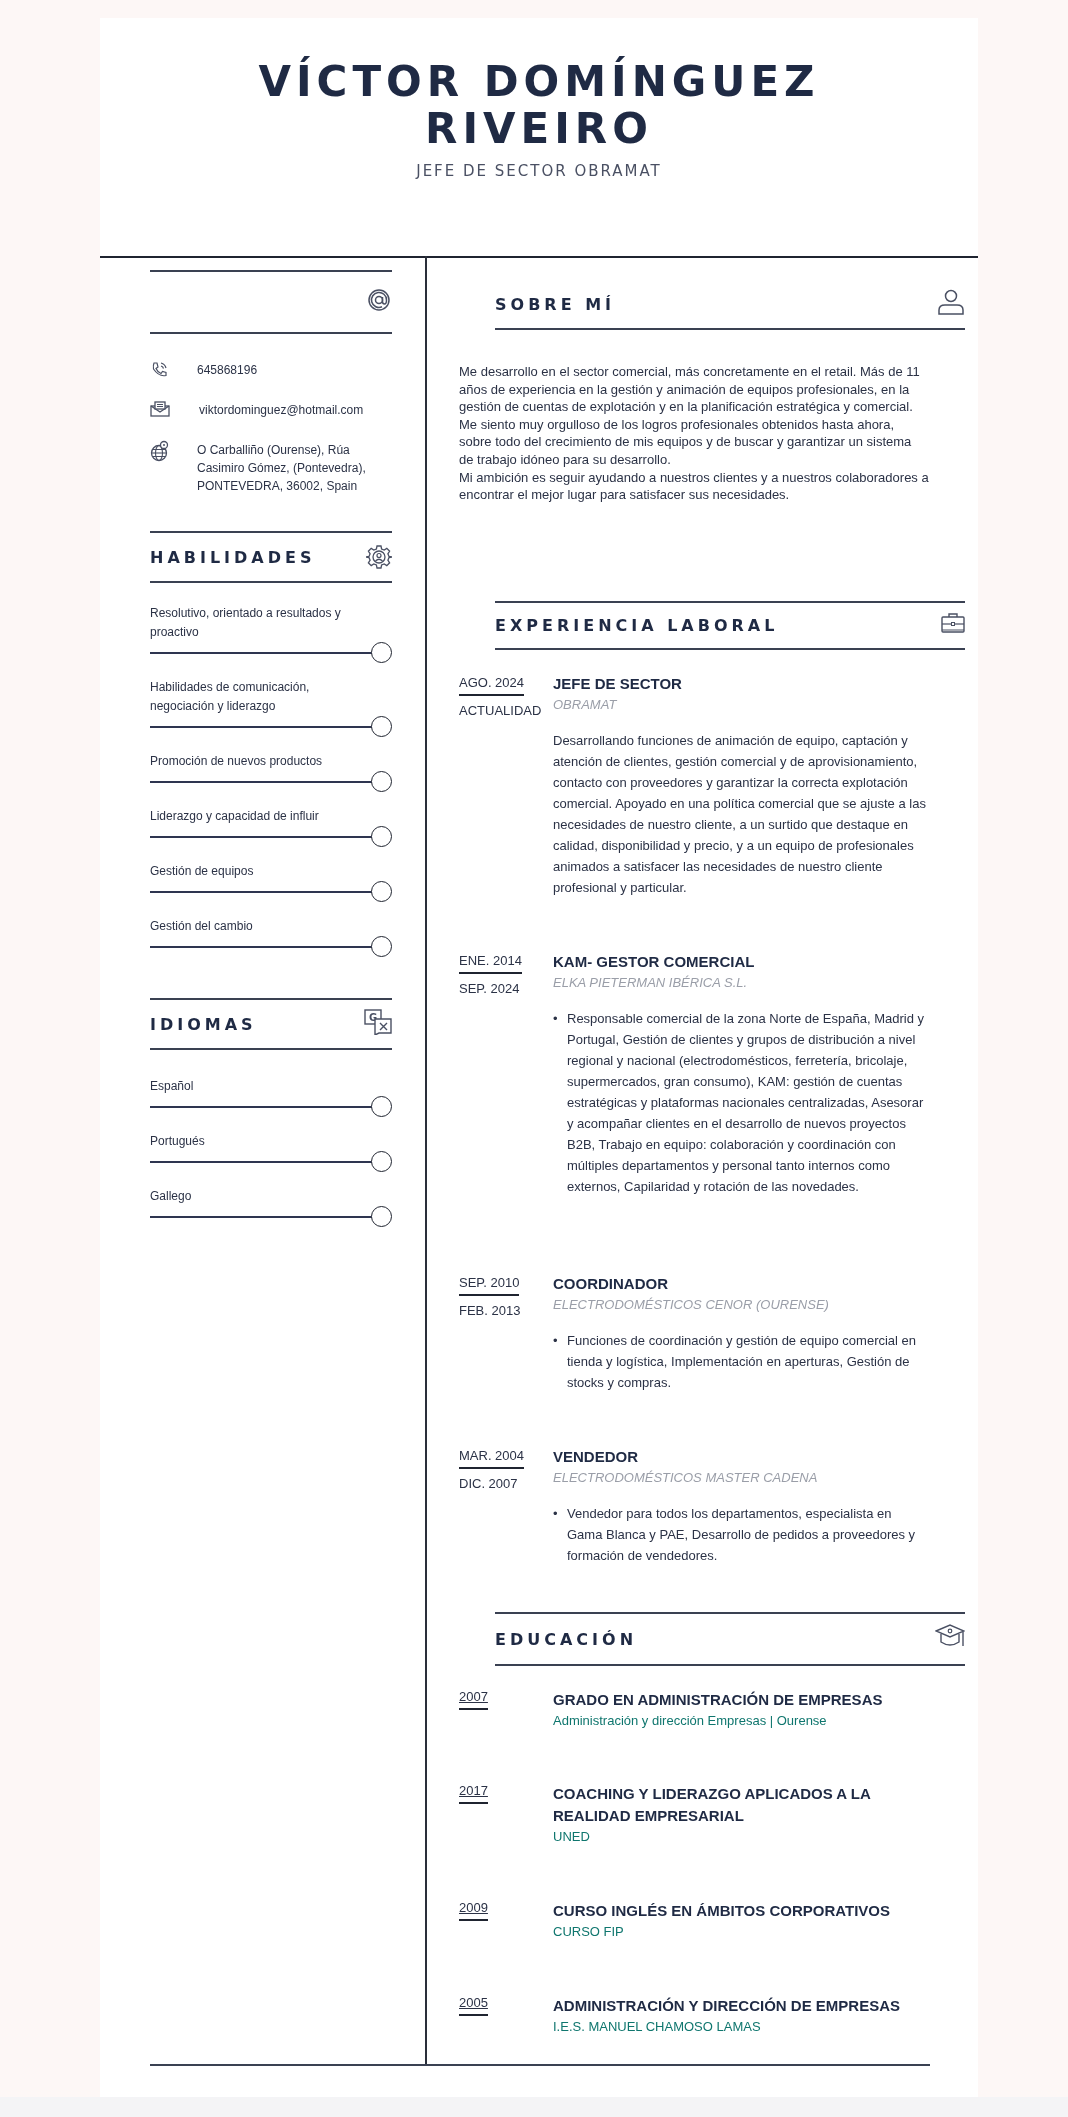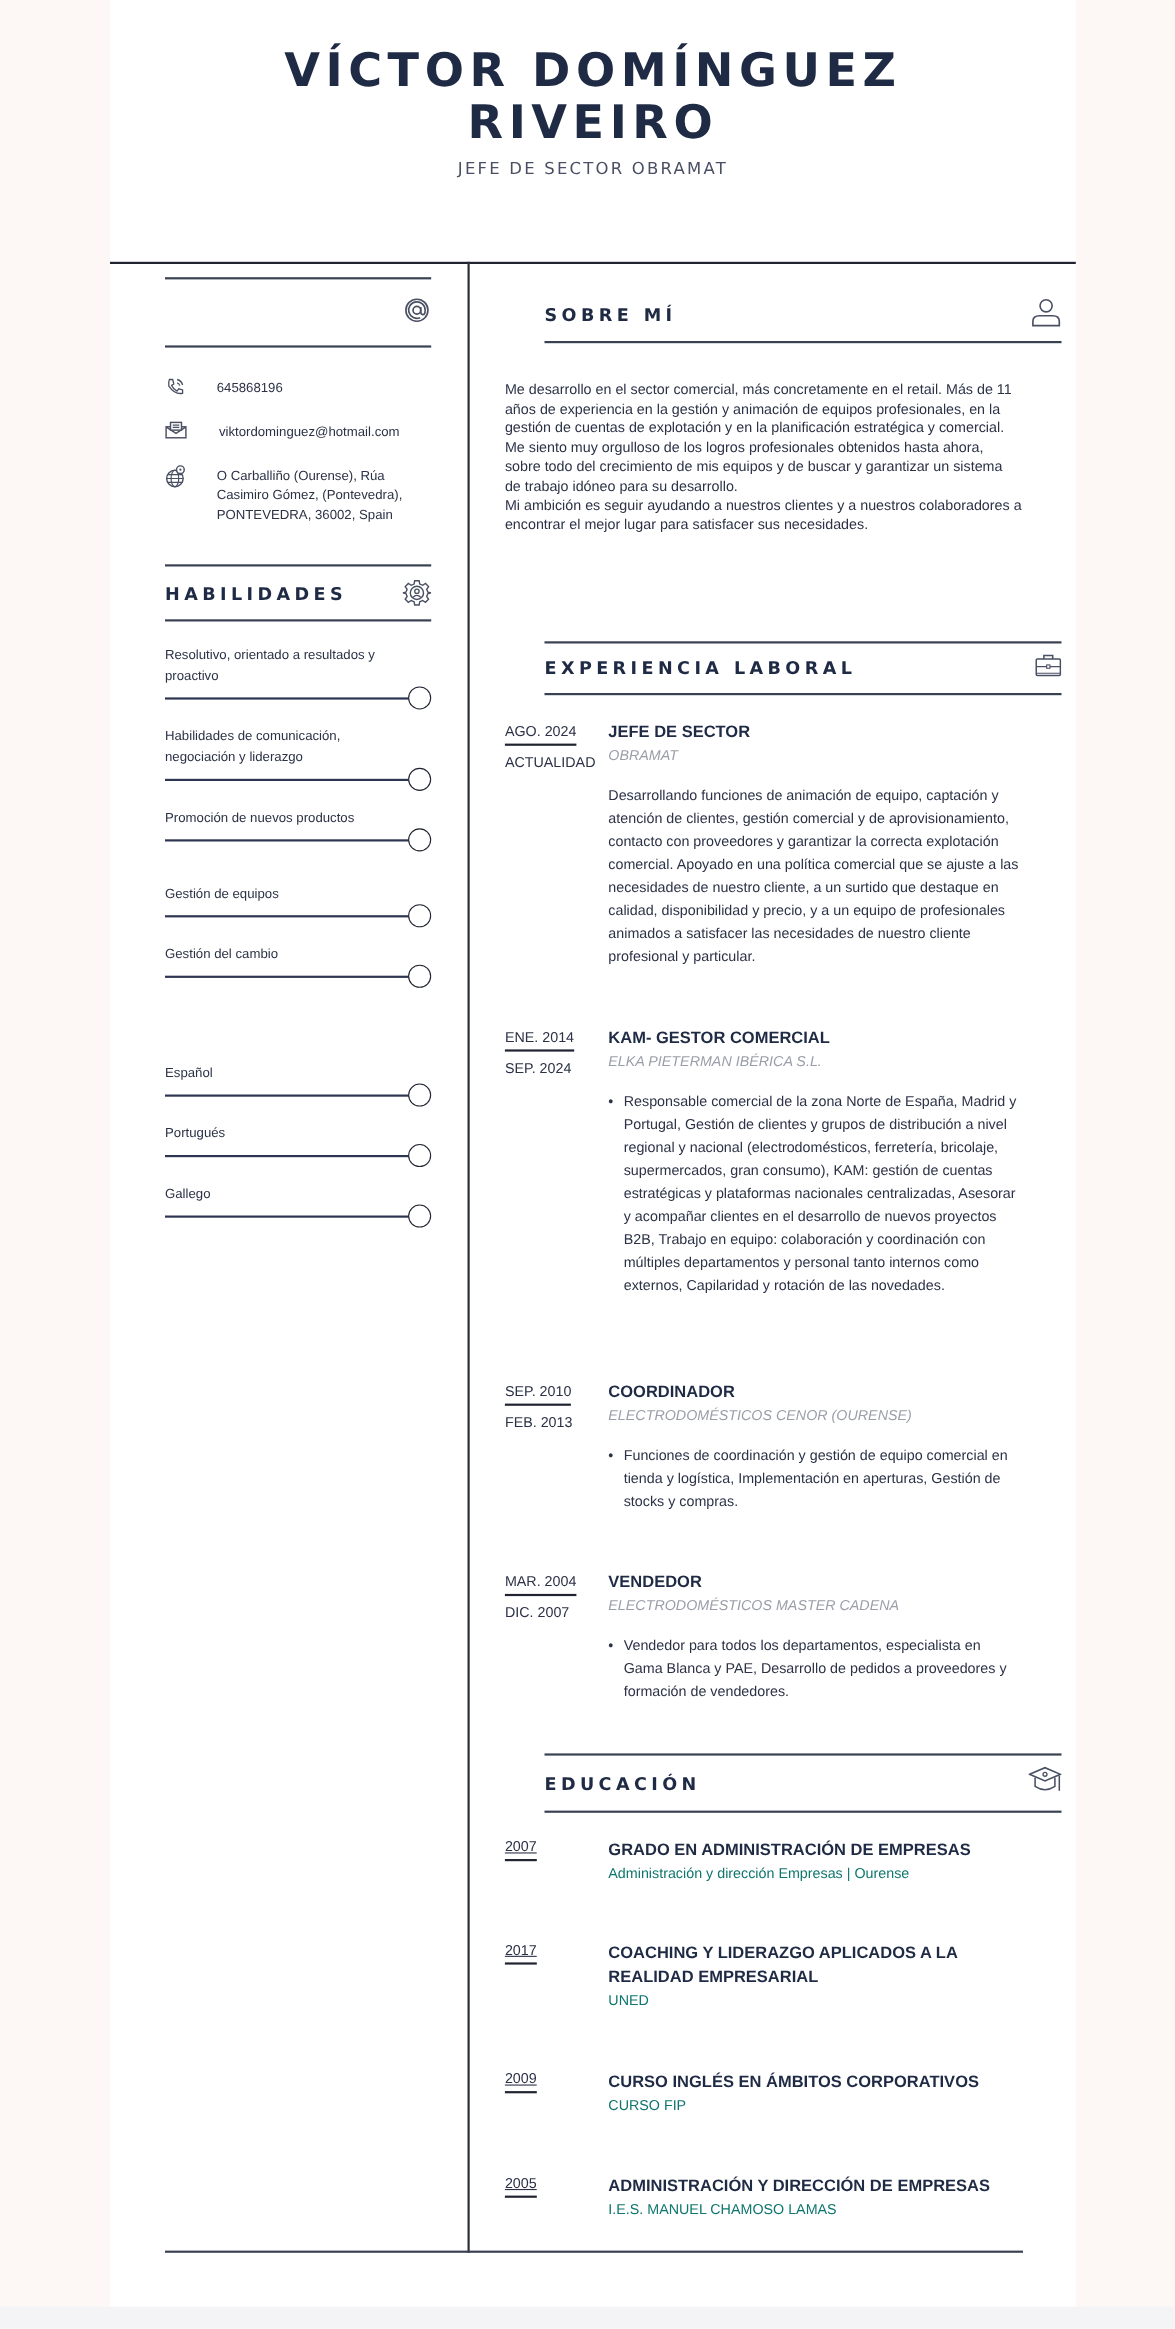--- a/index.html
+++ b/index.html
@@ -9,21 +9,21 @@
     font-family: "Liberation Sans", sans-serif;
     color: #1f2a44;
     position: relative;
     overflow: hidden;
   }
   .bottom-strip {
     position: absolute; left: 0; top: 2097px; width: 1068px; height: 20px;
     background: #f4f4f6;
   }
   .page {
-    position: absolute; left: 100px; top: 0; width: 878px; height: 2097px;
+    position: absolute; left: 100px; top: 18px; width: 878px; height: 2097px;
     background: #ffffff;
   }
   .header { position: absolute; left: 0; top: 0; width: 878px; text-align: center; }
   .name {
     position: absolute; left: 0; top: 40px; width: 878px;
     font-family: "DejaVu Sans", sans-serif;
     font-weight: bold; font-size: 42px; letter-spacing: 5px; line-height: 47px;
     color: #1f2a44;
   }
   .subtitle {
@@ -182,38 +182,56 @@
     </div>
     <div style="height:14px"></div>
     <div class="skill">
       <div class="skill-label">Promoción de nuevos productos</div>
       <div class="bar">
           <div class="line"></div>
           <div class="knob"></div>
         </div>
     </div>
     <div style="height:14px"></div>
+    <div class="skill">
+      <div class="skill-label">Liderazgo y capacidad de influir</div>
+      <div class="bar">
+          <div class="line"></div>
+          <div class="knob"></div>
+        </div>
+    </div>
     <div style="height:14px"></div>
     <div class="skill">
       <div class="skill-label">Gestión de equipos</div>
       <div class="bar">
           <div class="line"></div>
           <div class="knob"></div>
         </div>
     </div>
     <div style="height:14px"></div>
     <div class="skill">
       <div class="skill-label">Gestión del cambio</div>
       <div class="bar">
           <div class="line"></div>
           <div class="knob"></div>
         </div>
     </div>
 
     <div style="height:40px"></div>
+    <div class="sec-head" style="height:52px; padding-top:13px;">
+      <div class="sec-title">IDIOMAS</div>
+      <span class="sec-icon" style="top:9px; right:0;">
+        <svg width="28" height="26" viewBox="0 0 28 26">
+            <rect x="1" y="1" width="16" height="14" fill="#fff" stroke="#4a5063" stroke-width="1.4"></rect>
+            <text x="9" y="12" font-family="DejaVu Sans, sans-serif" font-size="10" font-weight="bold" fill="#4a5063" text-anchor="middle">G</text>
+            <path d="M11 10 H27 V24 H15 L11 26 Z" fill="#fff" stroke="#4a5063" stroke-width="1.4"></path>
+            <path d="M16 14 L23 21 M23 14 L16 21" stroke="#4a5063" stroke-width="1.4"></path>
+          </svg>
+      </span>
+    </div>
 
     <div style="height:27px"></div>
     <div class="skill">
       <div class="skill-label">Español</div>
       <div class="bar">
           <div class="line"></div>
           <div class="knob"></div>
         </div>
     </div>
     <div style="height:14px"></div>

